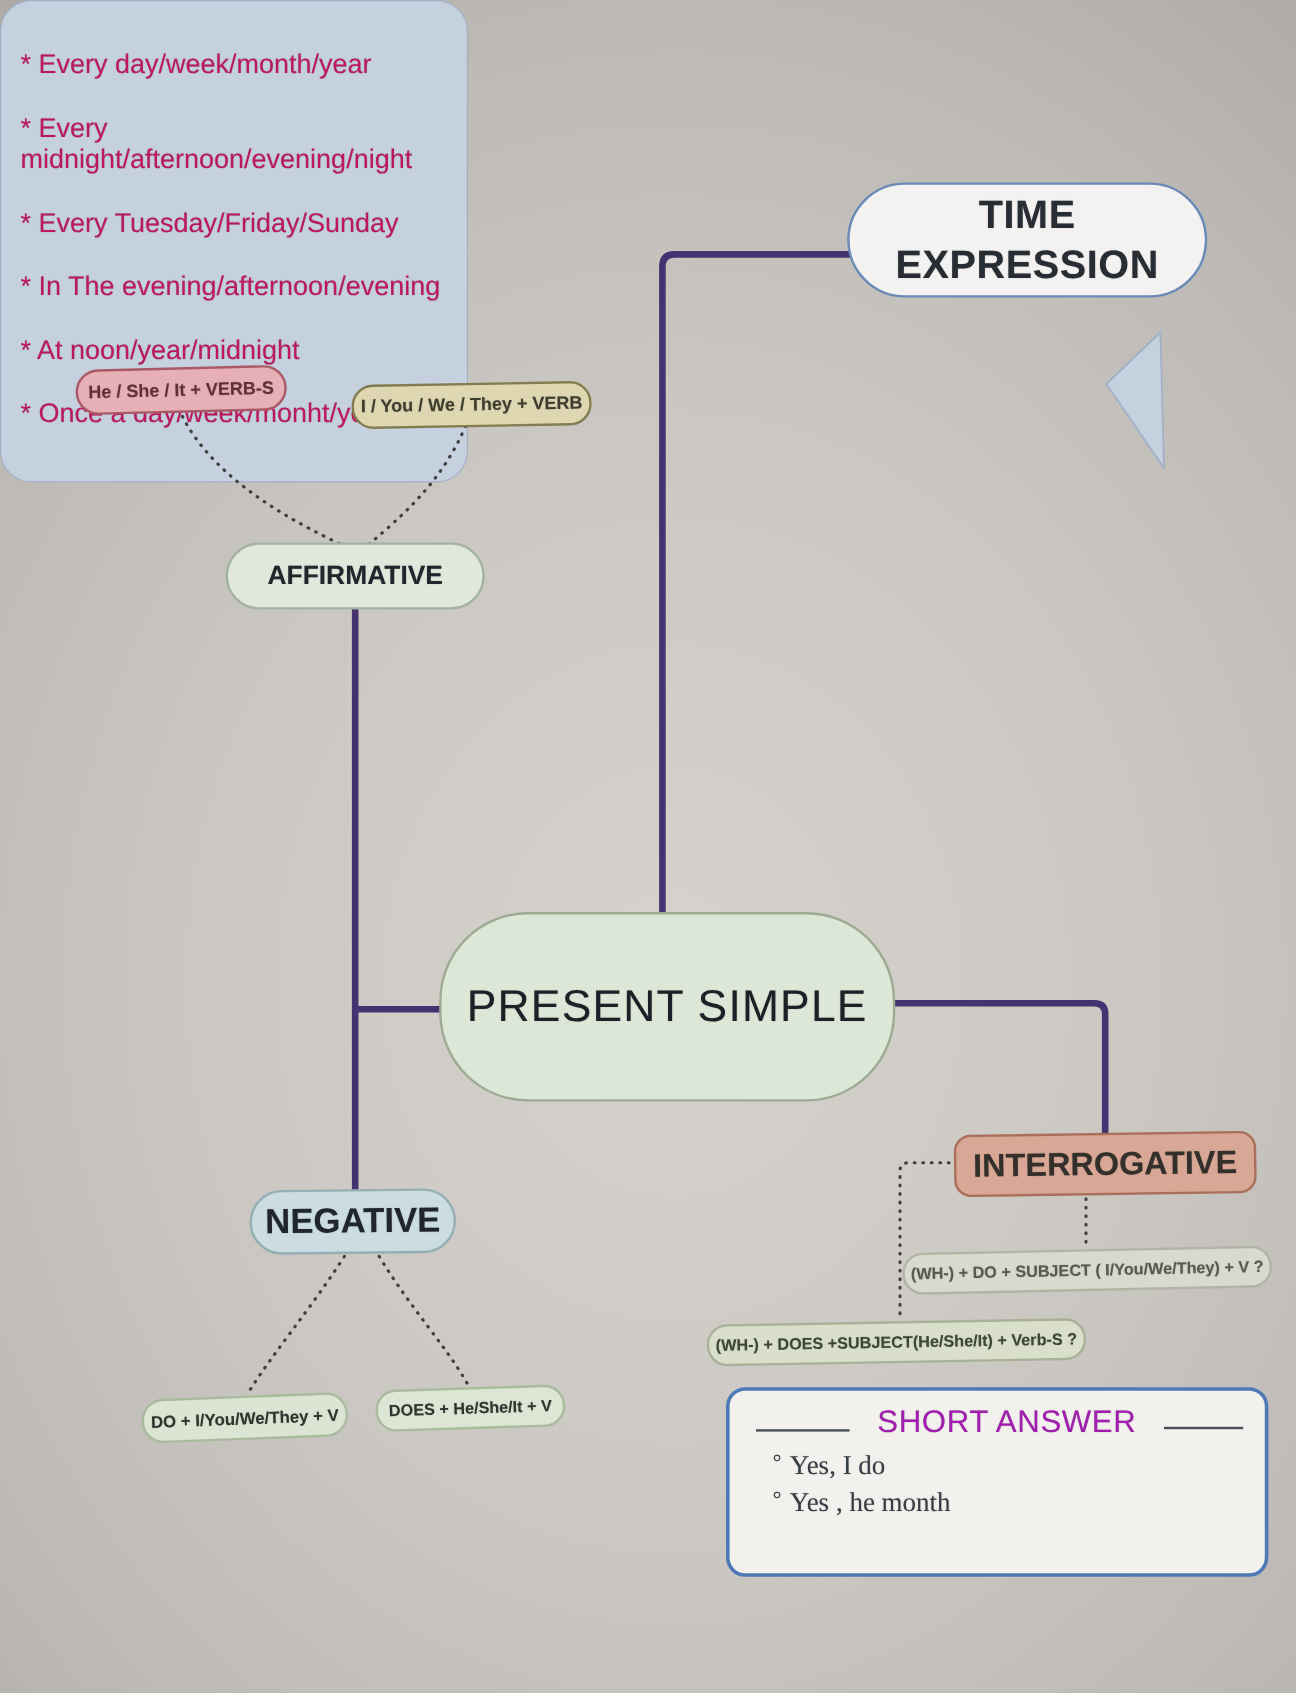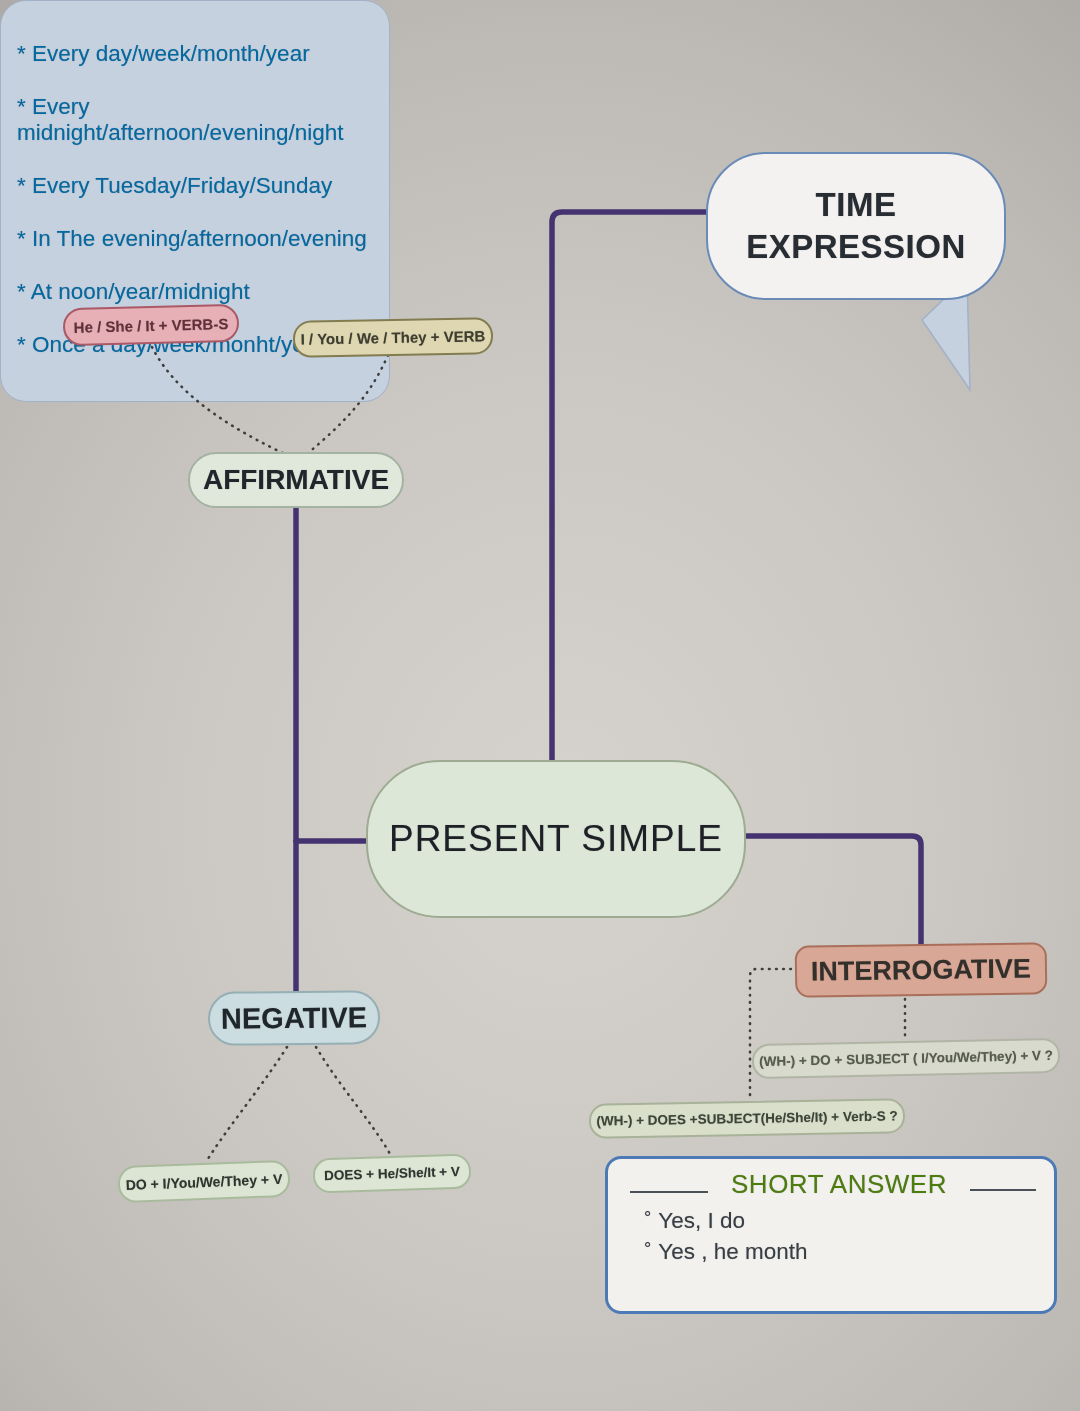--- a/index.html
+++ b/index.html
@@ -10,32 +10,32 @@
     overflow:hidden;
     font-family:"Liberation Sans","DejaVu Sans",sans-serif;
     background:
       radial-gradient(ellipse 95% 85% at 52% 58%, #d6d2cc 0%, #cbc7c2 38%, #bdbab6 66%, #aca9a6 88%, #a3a09d 100%);
     text-shadow:0 0 1px rgba(45,45,50,.35);
   }
   .connectors{position:absolute;inset:0;z-index:1;}
   .node{position:absolute;z-index:2;display:flex;align-items:center;justify-content:center;box-sizing:border-box;text-align:center;}
 
   
-  .time-node{left:706px;top:152px;width:300px;height:148px;border-radius:60px;
+  .time-node{left:706px;top:152px;width:300px;height:96px;border-radius:60px;
     background:#f3f2f0;border:2.5px solid #6a8ab7;color:#282d34;
     font-weight:bold;font-size:33px;line-height:1.26;letter-spacing:.5px;}
   .time-detail{left:582px;top:316px;width:388px;height:400px;border-radius:26px;
     background:#c6d1e0;border:1.5px solid #a2b1c7;z-index:2;}
   .time-detail ul{list-style:none;margin:0;padding:40px 14px 0 16px;text-align:left;}
-  .time-detail li{font-size:22.5px;color:#0369a1;line-height:26px;margin-bottom:27px;white-space:pre-line;}
+  .time-detail li{font-size:22.5px;color:#be185d;line-height:26px;margin-bottom:27px;white-space:pre-line;}
   .present-node{left:366px;top:760px;width:380px;height:158px;border-radius:74px;
     background:#dde7d7;border:2px solid #9cab92;color:#1d2127;
     font-weight:normal;font-size:37px;letter-spacing:1px;}
   .affirmative-node{left:188px;top:452px;width:216px;height:56px;border-radius:28px;
-    background:#dfe8db;border:2px solid #a4b3a1;color:#20262c;font-weight:bold;font-size:28px;}
+    background:#dfe8db;border:2px solid #a4b3a1;color:#20262c;font-weight:bold;font-size:22px;}
   .negative-node{left:208px;top:991px;width:172px;height:54px;border-radius:27px;
     background:#cbdde1;border:2px solid #95afb5;color:#1f262c;font-weight:bold;font-size:29px;transform:rotate(-.6deg);}
   .interrogative-node{left:795px;top:944px;width:252px;height:52px;border-radius:14px;
     background:#d9a795;border:2.5px solid #a96f5a;color:#33302c;font-weight:bold;font-size:27px;transform:rotate(-.8deg);}
 
   
   .pill{position:absolute;z-index:2;display:flex;align-items:center;justify-content:center;
     box-sizing:border-box;font-weight:bold;white-space:nowrap;}
   .pill-third{left:63px;top:306px;width:176px;height:38px;border-radius:19px;
     background:#e6b0b6;border:2px solid #a95a66;color:#63303a;font-size:15px;transform:rotate(-1.4deg);}
@@ -51,22 +51,22 @@
     background:#dadfcc;border:2px solid #a8b298;color:#3d4537;font-size:13.5px;transform:rotate(-1deg);}
 
   
   .short-answer{left:605px;top:1156px;width:452px;height:158px;border-radius:16px;
     background:#f2f1ee;border:3px solid #4d7ab6;z-index:2;position:absolute;box-sizing:border-box;
     padding:10px 18px 0 22px;}
   .sa-title-row{display:flex;align-items:center;justify-content:space-between;color:#3d434b;}
   .sa-line{height:0;border-bottom:2px solid #4a5058;flex:0 0 auto;}
   .sa-line.l{width:78px;margin-top:14px;}
   .sa-line.r{width:66px;margin-top:10px;}
-  .sa-title{font-size:26px;font-weight:500;letter-spacing:.5px;color:#4d7c0f;}
-  .short-answer ul{list-style:none;margin:4px 0 11px 0;padding:0 0 0 14px;}
+  .sa-title{font-size:26px;font-weight:500;letter-spacing:.5px;color:#a21caf;}
+  .short-answer ul{list-style:none;margin:4px 0 11px 0;padding:0 0 0 14px;font-family:Liberation Serif, serif;}
   .short-answer li{font-size:22.5px;color:#383e45;line-height:28px;text-align:left;}
   .sa-bullet{font-size:18px;vertical-align:4px;margin-right:7px;color:#383e45;}
 </style>
 </head>
 <body>
 
 <div class="scene">
 
   <svg class="connectors" width="1080" height="1411" viewBox="0 0 1080 1411">
 

